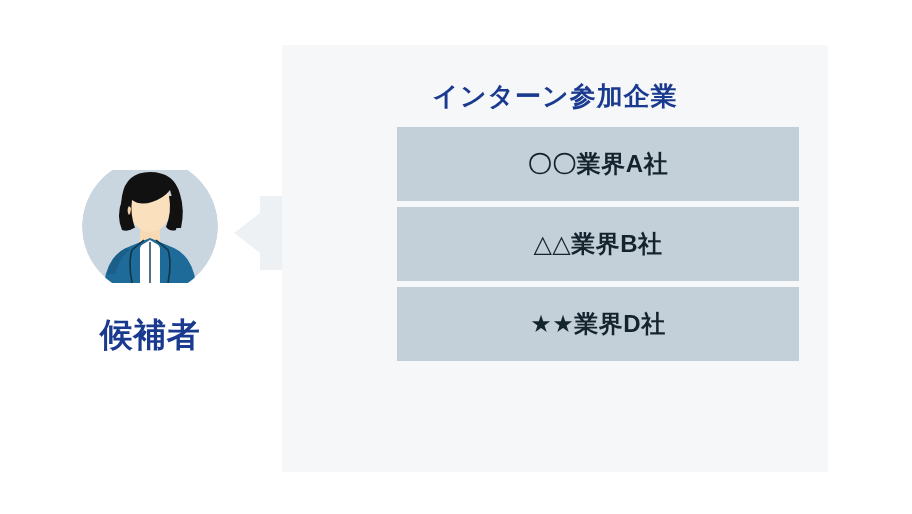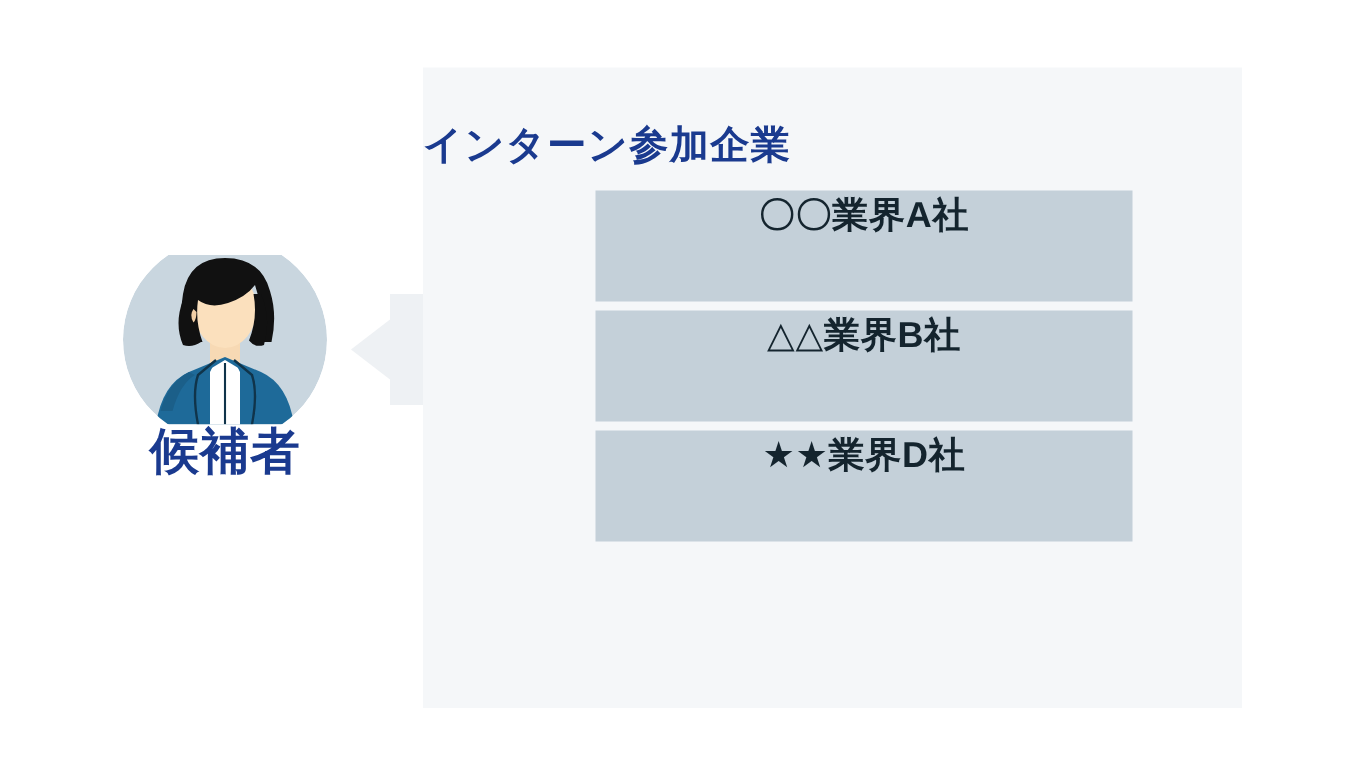--- a/index.html
+++ b/index.html
@@ -31,21 +31,21 @@
     width: 136px;
     height: 113px;
     overflow: hidden;
   }
   #avatar svg {
     display: block;
   }
   #candidate-label {
     position: absolute;
     left: -20px;
-    top: 109px;
+    top: 143px;
     width: 176px;
     text-align: center;
     font-size: 33px;
     font-weight: bold;
     color: #1a3a8f;
     letter-spacing: 0.5px;
     white-space: nowrap;
   }
 
   
@@ -64,39 +64,40 @@
     top: 45px;
     width: 546px;
     height: 427px;
     background: #f5f7f9;
   }
   #panel-title {
     position: absolute;
     left: 0;
     top: 34px;
     width: 546px;
+    text-align: center;
     font-size: 26px;
     font-weight: bold;
     color: #1a3a8f;
     letter-spacing: 1px;
     white-space: nowrap;
   }
   #company-list {
     position: absolute;
     left: 115px;
     top: 82px;
     width: 358px;
   }
   .company-row {
-    width: 358px;
+    width: 402px;
     height: 74px;
     background: #c4d0d9;
     margin-bottom: 6px;
     display: flex;
-    align-items: flex-start;
+    align-items: center;
     justify-content: center;
   }
   .company-row:last-child {
     margin-bottom: 0;
   }
   .company-name {
     font-size: 24px;
     font-weight: bold;
     color: #14242e;
     letter-spacing: 0.5px;

